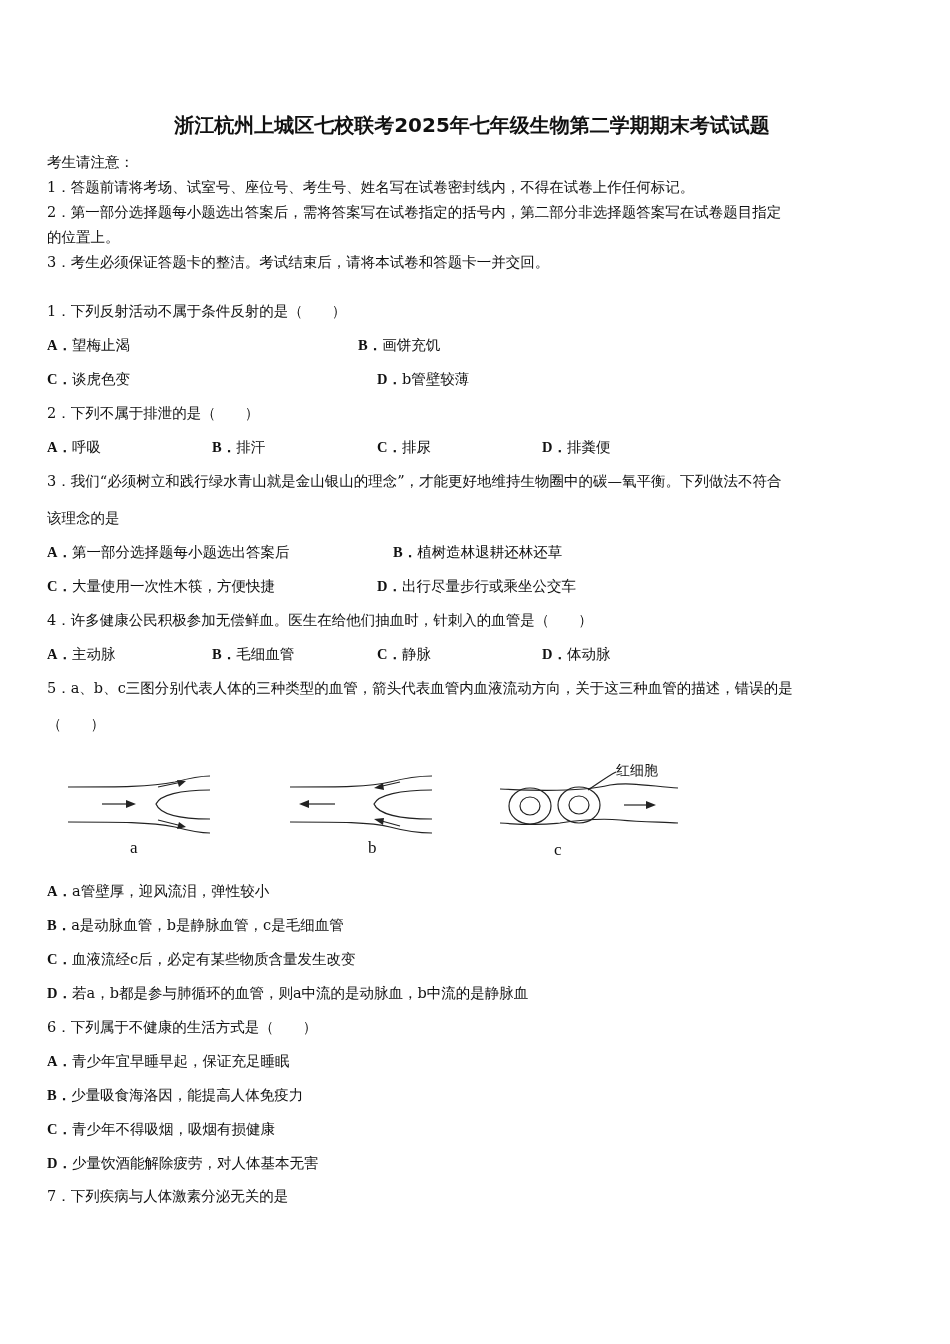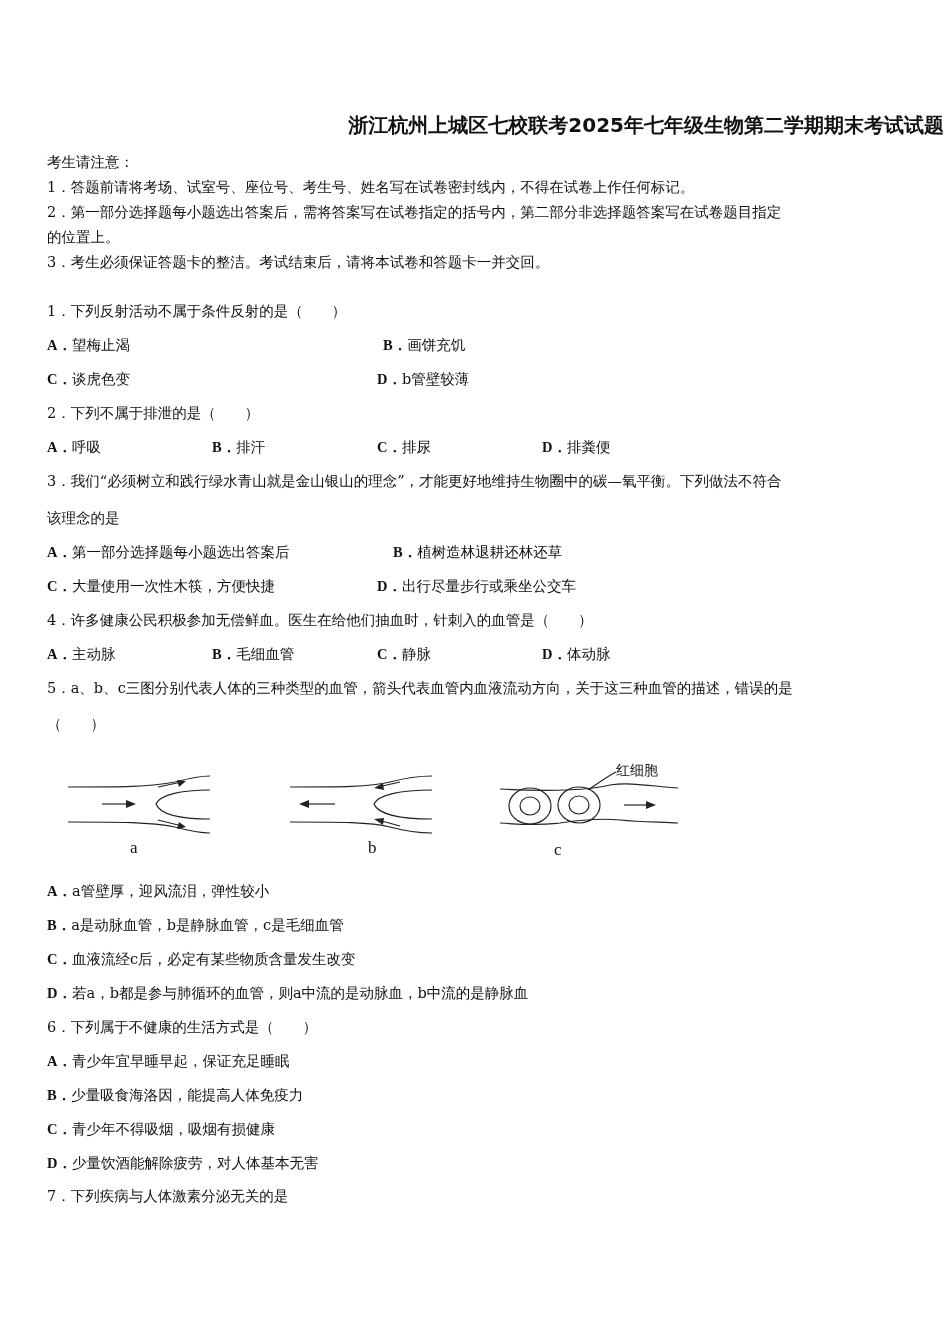--- a/index.html
+++ b/index.html
@@ -1,18 +1,18 @@
 <!DOCTYPE html>
 <html><head>
 <meta charset="utf-8">
 <style>
   html, body { margin: 0; padding: 0; background: #ffffff; }
   body { width: 950px; height: 1344px; position: relative; overflow: hidden;
          font-family: "DejaVu Serif", "Liberation Serif", serif; color: #111; }
-  .title { position: absolute; top: 112px; left: 0; width: 944px; text-align: right;
+  .title { position: absolute; top: 112px; left: 0; width: 944px; text-align: center;
            font-family: "DejaVu Sans", "Liberation Sans", sans-serif; font-weight: bold;
            font-size: 20px; letter-spacing: 0px; color: #111; }
   .line { position: absolute; left: 47px; font-size: 14.5px; white-space: nowrap; line-height: 20px; }
   .opt-letter { font-weight: bold; font-family: "Liberation Serif", serif; }
   .row { position: absolute; left: 47px; font-size: 14.5px; white-space: nowrap; line-height: 20px; }
   .cell { position: absolute; white-space: nowrap; }
   .figure { position: absolute; left: 60px; top: 760px; width: 640px; height: 105px; }
   .fig-label { position: absolute; font-family: "Liberation Serif", serif; font-size: 17px; }
   .fig-callout { position: absolute; font-size: 14px; text-align: center; }
 </style>
@@ -23,21 +23,21 @@
 
 <div class="line" style="top:152px">考生请注意：</div>
 <div class="line" style="top:177px">1．答题前请将考场、试室号、座位号、考生号、姓名写在试卷密封线内，不得在试卷上作任何标记。</div>
 <div class="line" style="top:202px">2．第一部分选择题每小题选出答案后，需将答案写在试卷指定的括号内，第二部分非选择题答案写在试卷题目指定</div>
 <div class="line" style="top:227px">的位置上。</div>
 <div class="line" style="top:252px">3．考生必须保证答题卡的整洁。考试结束后，请将本试卷和答题卡一并交回。</div>
 
 <div class="line" style="top:301px">1．下列反射活动不属于条件反射的是（　　）</div>
 <div class="row" style="top:335px; width:860px">
   <span class="cell" style="left:0"><span class="opt-letter">A．</span><span>望梅止渴</span></span>
-  <span class="cell" style="left:336px"><span class="opt-letter">B．</span><span>画饼充饥</span></span>
+  <span class="cell" style="left:311px"><span class="opt-letter">B．</span><span>画饼充饥</span></span>
 </div>
 <div class="row" style="top:369px; width:860px">
   <span class="cell" style="left:0"><span class="opt-letter">C．</span><span>谈虎色变</span></span>
   <span class="cell" style="left:330px"><span class="opt-letter">D．</span><span>b管壁较薄</span></span>
 </div>
 
 <div class="line" style="top:403px">2．下列不属于排泄的是（　　）</div>
 <div class="row" style="top:437px; width:860px">
   <span class="cell" style="left:0"><span class="opt-letter">A．</span><span>呼吸</span></span>
   <span class="cell" style="left:165px"><span class="opt-letter">B．</span><span>排汗</span></span>

